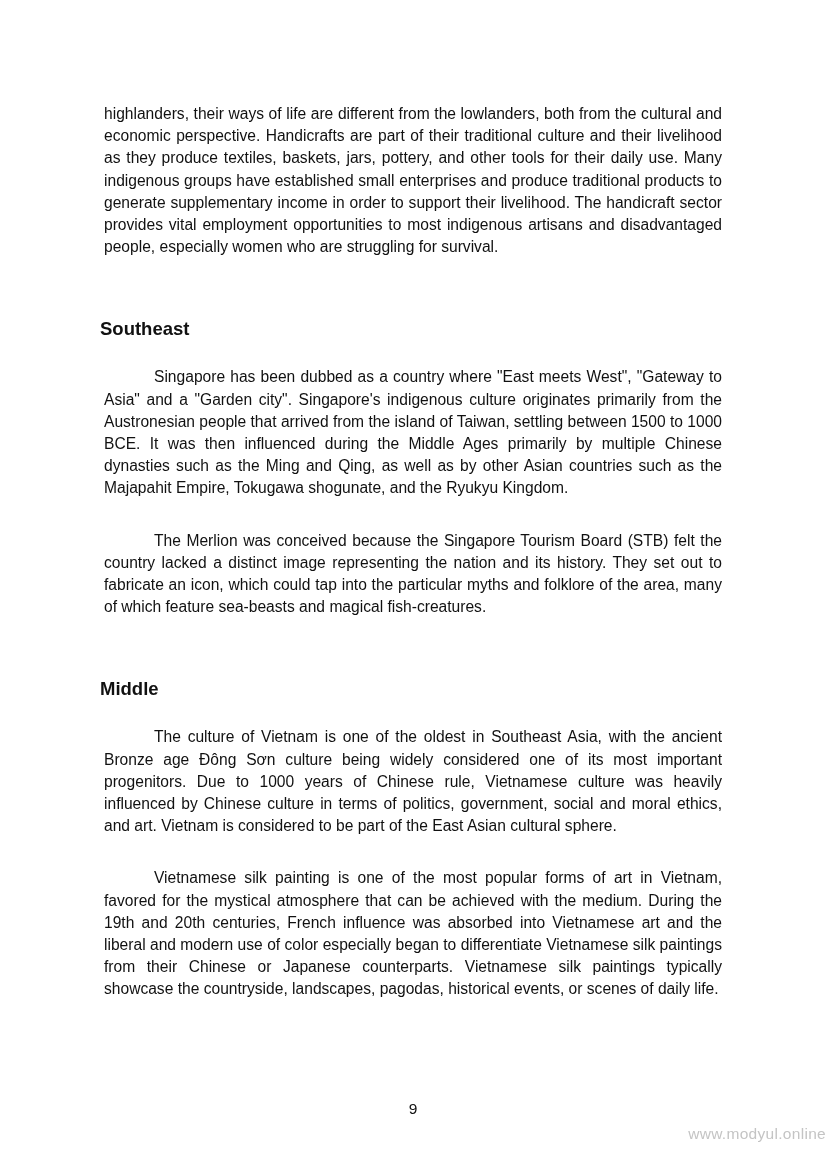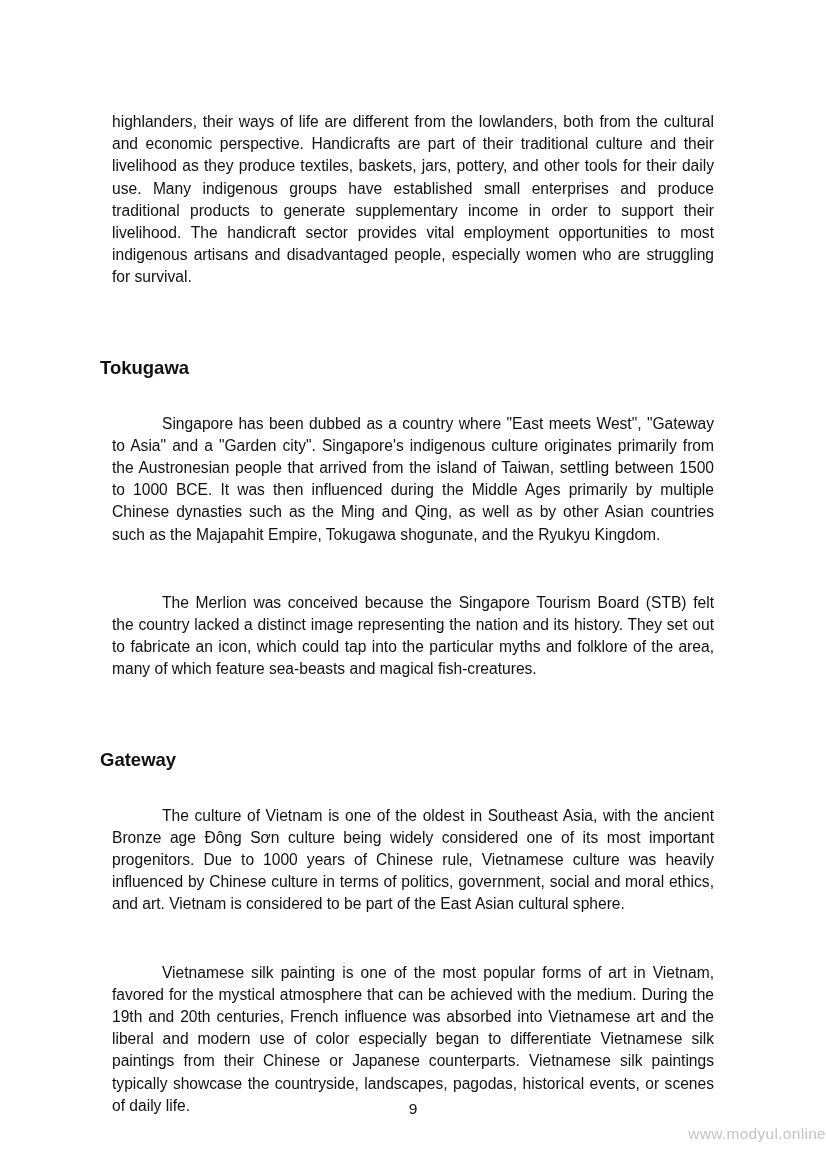--- a/index.html
+++ b/index.html
@@ -2,21 +2,21 @@
 <html><head>
 <meta charset="utf-8">
 <style>
   html, body { margin: 0; padding: 0; background: #ffffff; }
   body { width: 826px; height: 1169px; position: relative; overflow: hidden; }
   .page {
     position: absolute; left: 100px; top: 99px; width: 626px;
     font-family: "Liberation Sans", sans-serif;
     font-size: 15.6px; line-height: 22.2px; color: #111111;
   }
-  p { margin: 12px; text-align: justify; }
+  p { margin: 4px; text-align: justify; }
   p.indent { text-indent: 50px; }
   .gap-par { height: 22px; }
   h2 {
     margin: 0; font-size: 18.5px; font-weight: bold; line-height: 24px; color: #111111;
   }
   .sec-gap-before { height: 55px; }
   .sec-gap-after { height: 21px; }
   .page-number {
     position: absolute; left: 0; width: 826px; top: 1100px; text-align: center;
     font-family: "Liberation Sans", sans-serif; font-size: 15.5px; color: #111111;
@@ -28,30 +28,30 @@
   }
 </style>
 </head>
 <body>
 
 <div class="page">
   <p>highlanders, their ways of life are different from the lowlanders, both from the cultural and economic perspective. Handicrafts are part of their traditional culture and their livelihood as they produce textiles, baskets, jars, pottery, and other tools for their daily use. Many indigenous groups have established small enterprises and produce traditional products to generate supplementary income in order to support their livelihood. The handicraft sector provides vital employment opportunities to most indigenous artisans and disadvantaged people, especially women who are struggling for survival.</p>
 
   <div class="sec-gap-before"></div>
   <section>
-    <h2>Tokugawa</h2>
+    <h2>Southeast</h2>
     <div class="sec-gap-after"></div>
     <p class="indent">Singapore has been dubbed as a country where "East meets West", "Gateway to Asia" and a "Garden city". Singapore's indigenous culture originates primarily from the Austronesian people that arrived from the island of Taiwan, settling between 1500 to 1000 BCE. It was then influenced during the Middle Ages primarily by multiple Chinese dynasties such as the Ming and Qing, as well as by other Asian countries such as the Majapahit Empire, Tokugawa shogunate, and the Ryukyu Kingdom.</p>
     <div class="gap-par"></div>
     <p class="indent">The Merlion was conceived because the Singapore Tourism Board (STB) felt the country lacked a distinct image representing the nation and its history. They set out to fabricate an icon, which could tap into the particular myths and folklore of the area, many of which feature sea-beasts and magical fish-creatures.</p>
   </section>
 
   <div class="sec-gap-before"></div>
   <section>
-    <h2>Gateway</h2>
+    <h2>Middle</h2>
     <div class="sec-gap-after"></div>
     <p class="indent">The culture of Vietnam is one of the oldest in Southeast Asia, with the ancient Bronze age Đông Sơn culture being widely considered one of its most important progenitors. Due to 1000 years of Chinese rule, Vietnamese culture was heavily influenced by Chinese culture in terms of politics, government, social and moral ethics, and art. Vietnam is considered to be part of the East Asian cultural sphere.</p>
     <div class="gap-par"></div>
     <p class="indent">Vietnamese silk painting is one of the most popular forms of art in Vietnam, favored for the mystical atmosphere that can be achieved with the medium. During the 19th and 20th centuries, French influence was absorbed into Vietnamese art and the liberal and modern use of color especially began to differentiate Vietnamese silk paintings from their Chinese or Japanese counterparts. Vietnamese silk paintings typically showcase the countryside, landscapes, pagodas, historical events, or scenes of daily life.</p>
   </section>
 </div>
 
 <div class="page-number">9</div>
 <div class="watermark">www.modyul.online</div>
 

